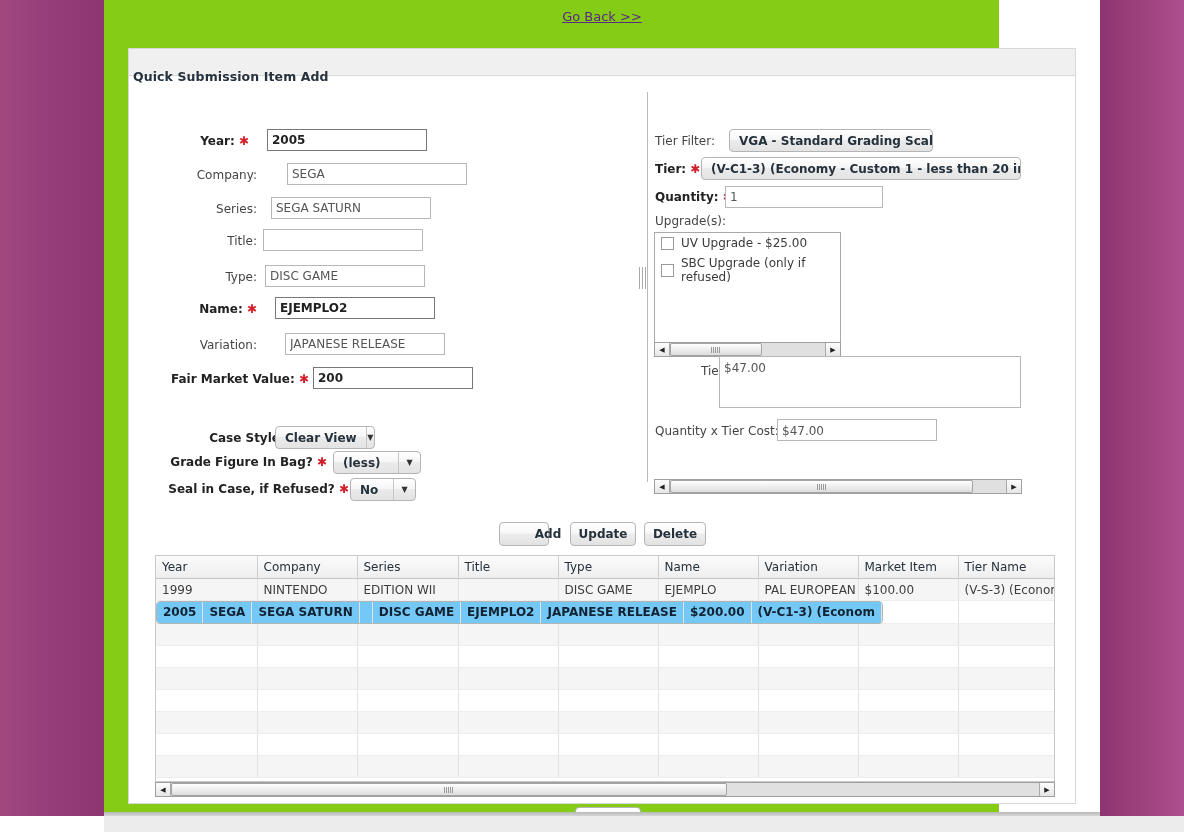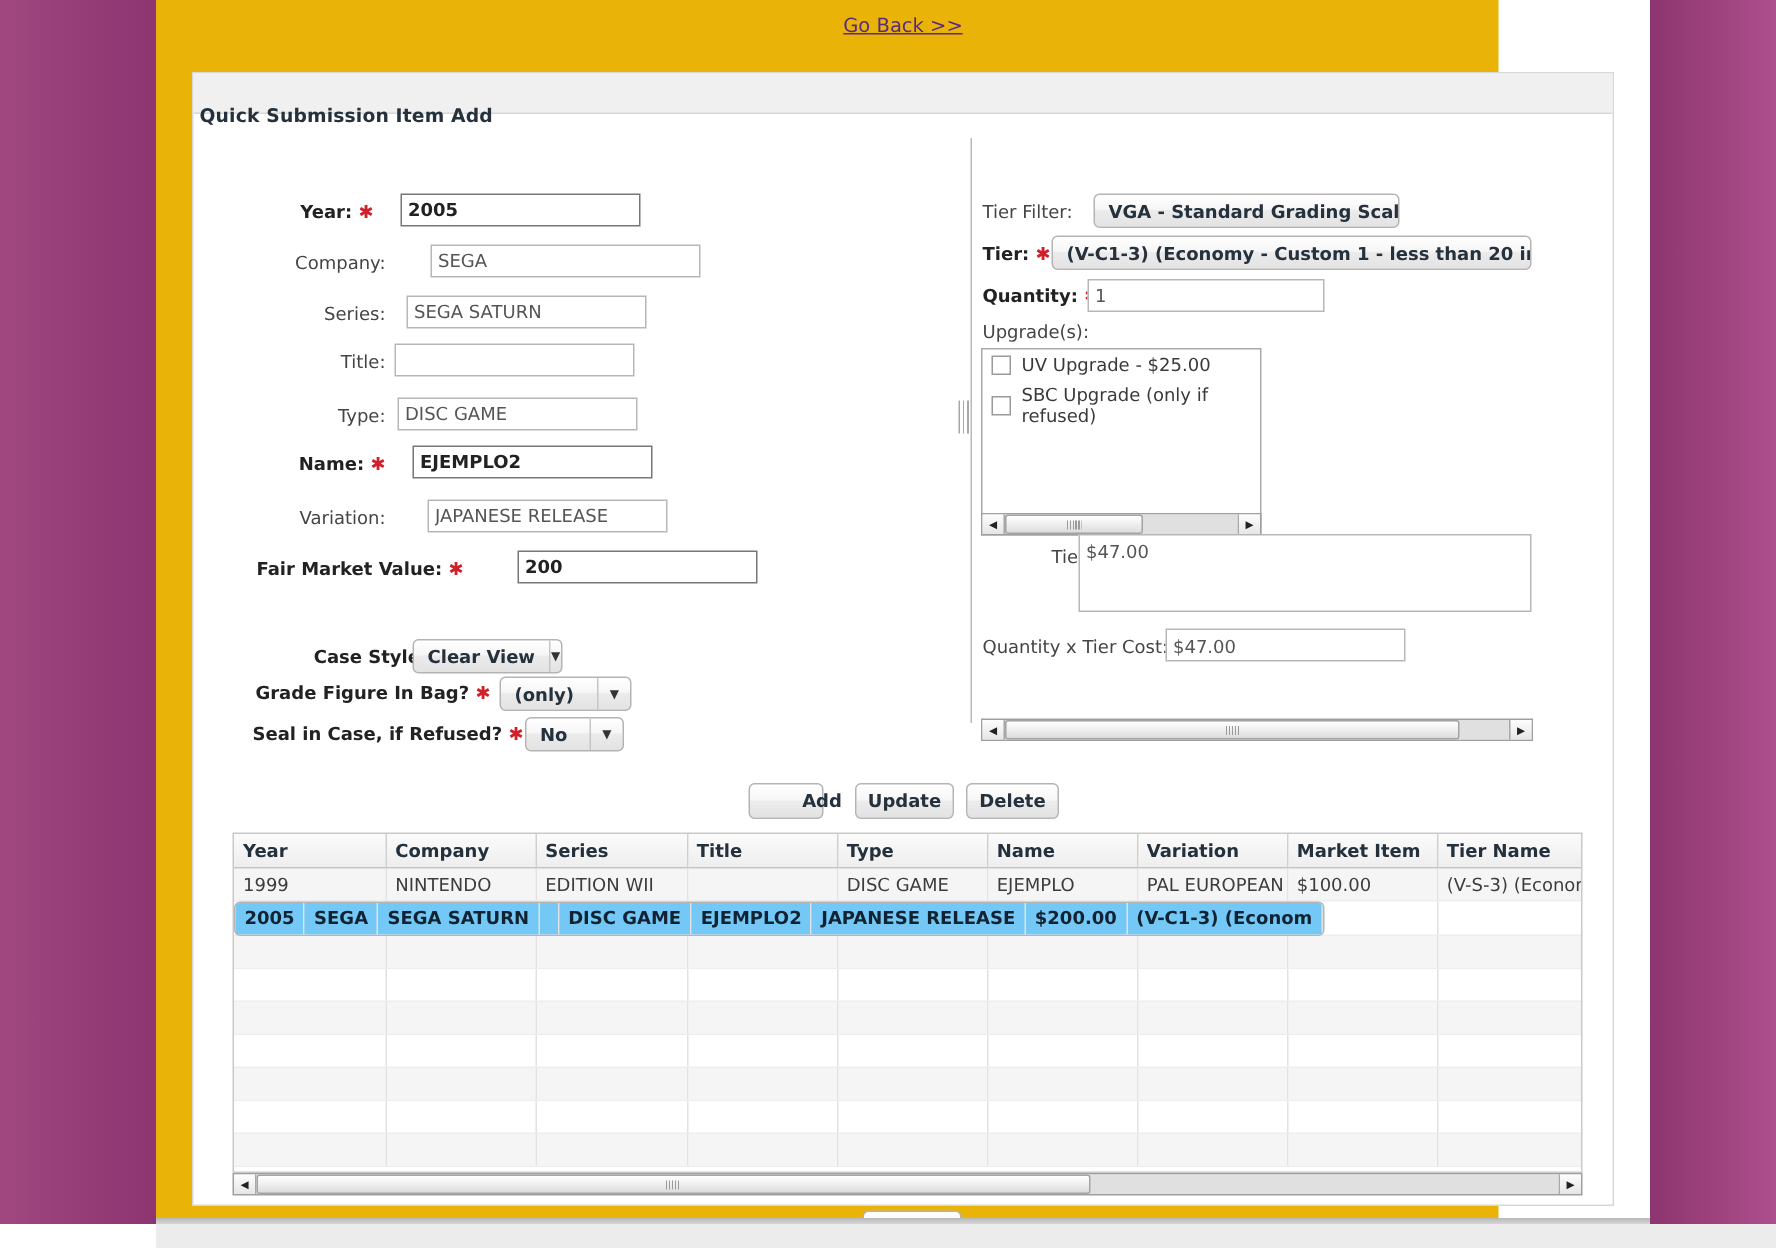--- a/index.html
+++ b/index.html
@@ -18,21 +18,21 @@
   .band-left {
     left: 0; width: 104px;
     background: linear-gradient(to right, #a0487e 0%, #98407a 35%, #8d3570 100%);
   }
   .band-right {
     left: 1100px; width: 84px;
     background: linear-gradient(to right, #8d3570 0%, #9a3f79 40%, #ad4f8e 100%);
   }
   .page {
     position: absolute; left: 104px; top: 0; width: 895px; height: 832px;
-    background: #eab308;
+    background: #84cc16;
   }
 
   
   .goback-wrap {
     position: absolute; left: 0; top: 0; width: 996px; height: 30px;
     text-align: center; padding-top: 6px;
   }
   .goback {
     font-family: "DejaVu Sans", "Liberation Sans", sans-serif;
     font-size: 13px; color: #5b2a80; text-decoration: underline;
@@ -160,21 +160,21 @@
 
   
   .grid {
     position: absolute;
     border: 1px solid #c9c9c9; background: #fff; overflow: hidden;
   }
   .grid table { border-collapse: collapse; table-layout: fixed; width: 900px; }
   .grid th {
     background: linear-gradient(to bottom,#fbfbfb,#eeeeee);
     border-right: 1px solid #cfcfcf; border-bottom: 1px solid #c4c4c4;
-    font-size: 12px; font-weight: bold; color: #24303b;
+    font-size: 12px; font-weight: normal; color: #24303b;
     text-align: left; padding: 4px 6px; height: 22px;
     white-space: nowrap; overflow: hidden; margin-top: 20px;
   }
   .grid td {
     border-right: 1px solid #e2e2e2; border-bottom: 1px solid #ededed;
     font-size: 12px; color: #3d3d3d;
     padding: 3px 6px; height: 22px;
     white-space: nowrap; overflow: hidden; text-overflow: clip;
   }
   .grid tr.odd td { background: #f5f5f5; }
@@ -237,35 +237,35 @@
         <span>Name:</span> <span class="ast">✱</span>
       </div>
       <input class="inp bold" style="left: 146px; top: 221px; width: 160px;" value="EJEMPLO2">
 
       <div class="lbl" style="left:40px; top:262px; width:88px;">Variation:</div>
       <input class="inp light" style="left: 156px; top: 257px; width: 160px;" value="JAPANESE RELEASE">
 
       <div class="lbl req" style="left:30px; top:296px; width:150px;">
         <span>Fair Market Value:</span> <span class="ast">✱</span>
       </div>
-      <input class="inp bold" style="left: 184px; top: 291px; width: 160px; margin-left: 32px;" value="200">
+      <input class="inp bold" style="left: 184px; top: 291px; width: 160px;" value="200">
 
       <div class="lbl req" style="left:20px; top:355px; width:150px;">
         <span>Case Style:</span> <span class="ast">✱</span>
       </div>
       <div class="sel" style="left:146px; top:350px; width:100px;">
         <span class="sel-txt">Clear View</span>
         <span class="sel-arrow">▼</span>
       </div>
 
       <div class="lbl req" style="left:20px; top:379px; width:178px;">
         <span>Grade Figure In Bag?</span> <span class="ast">✱</span>
       </div>
       <div class="sel" style="left:204px; top:375px; width:88px;">
-        <span class="sel-txt">(only)</span>
+        <span class="sel-txt">(less)</span>
         <span class="sel-arrow">▼</span>
       </div>
 
       <div class="lbl req" style="left:20px; top:406px; width:200px;">
         <span>Seal in Case, if Refused?</span> <span class="ast">✱</span>
       </div>
       <div class="sel" style="left:221px; top:402px; width:66px;">
         <span class="sel-txt">No</span>
         <span class="sel-arrow">▼</span>
       </div>

